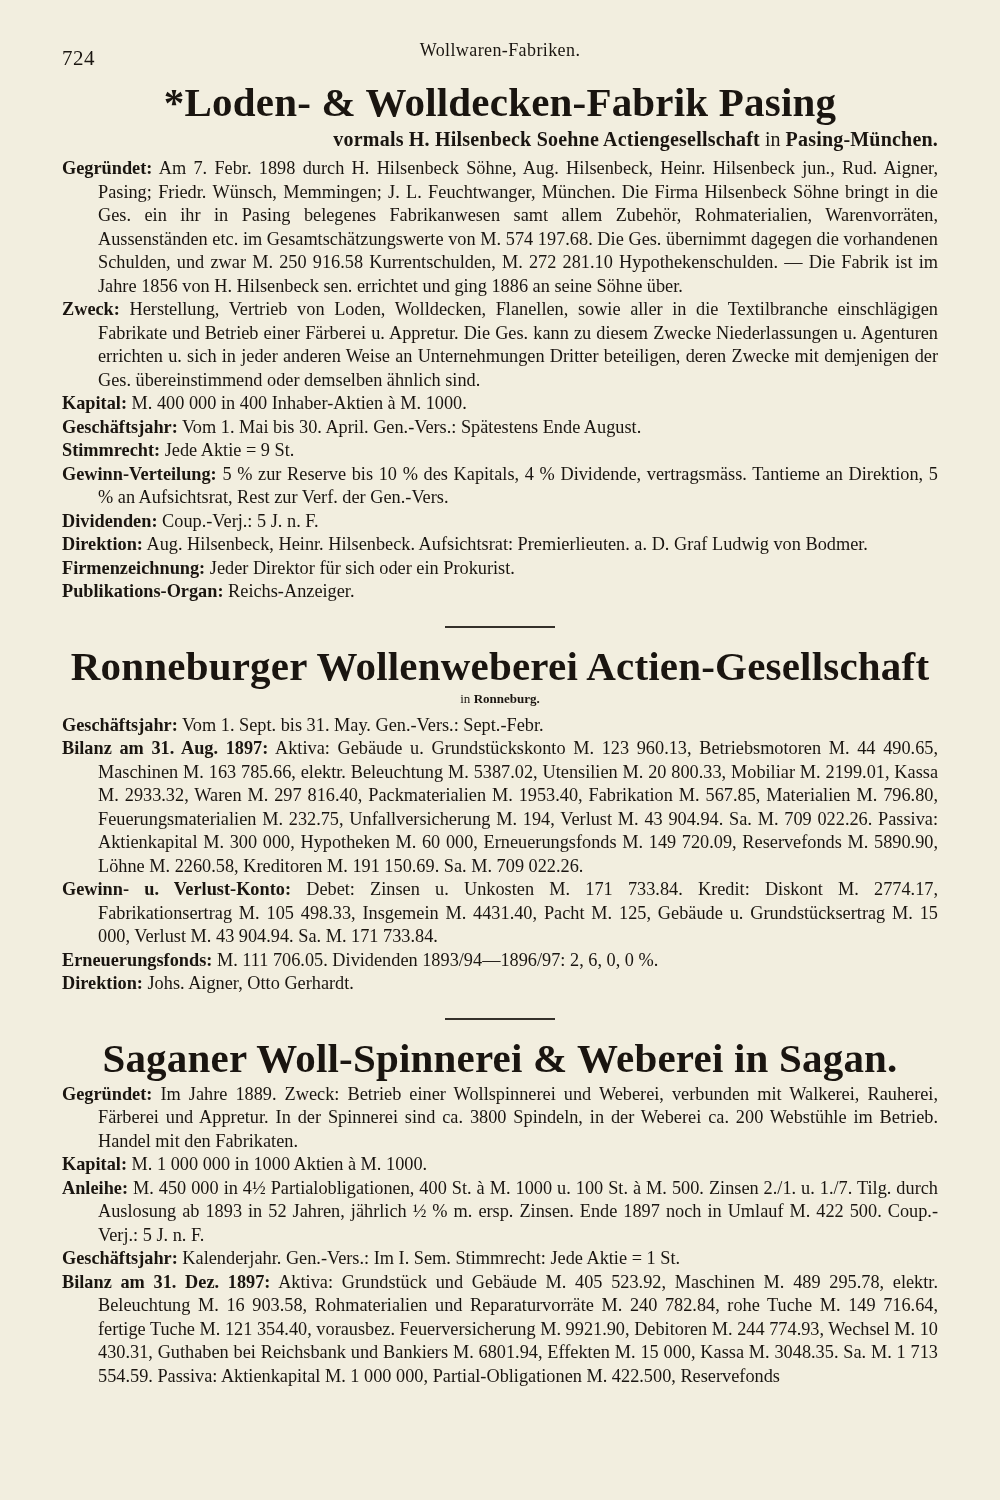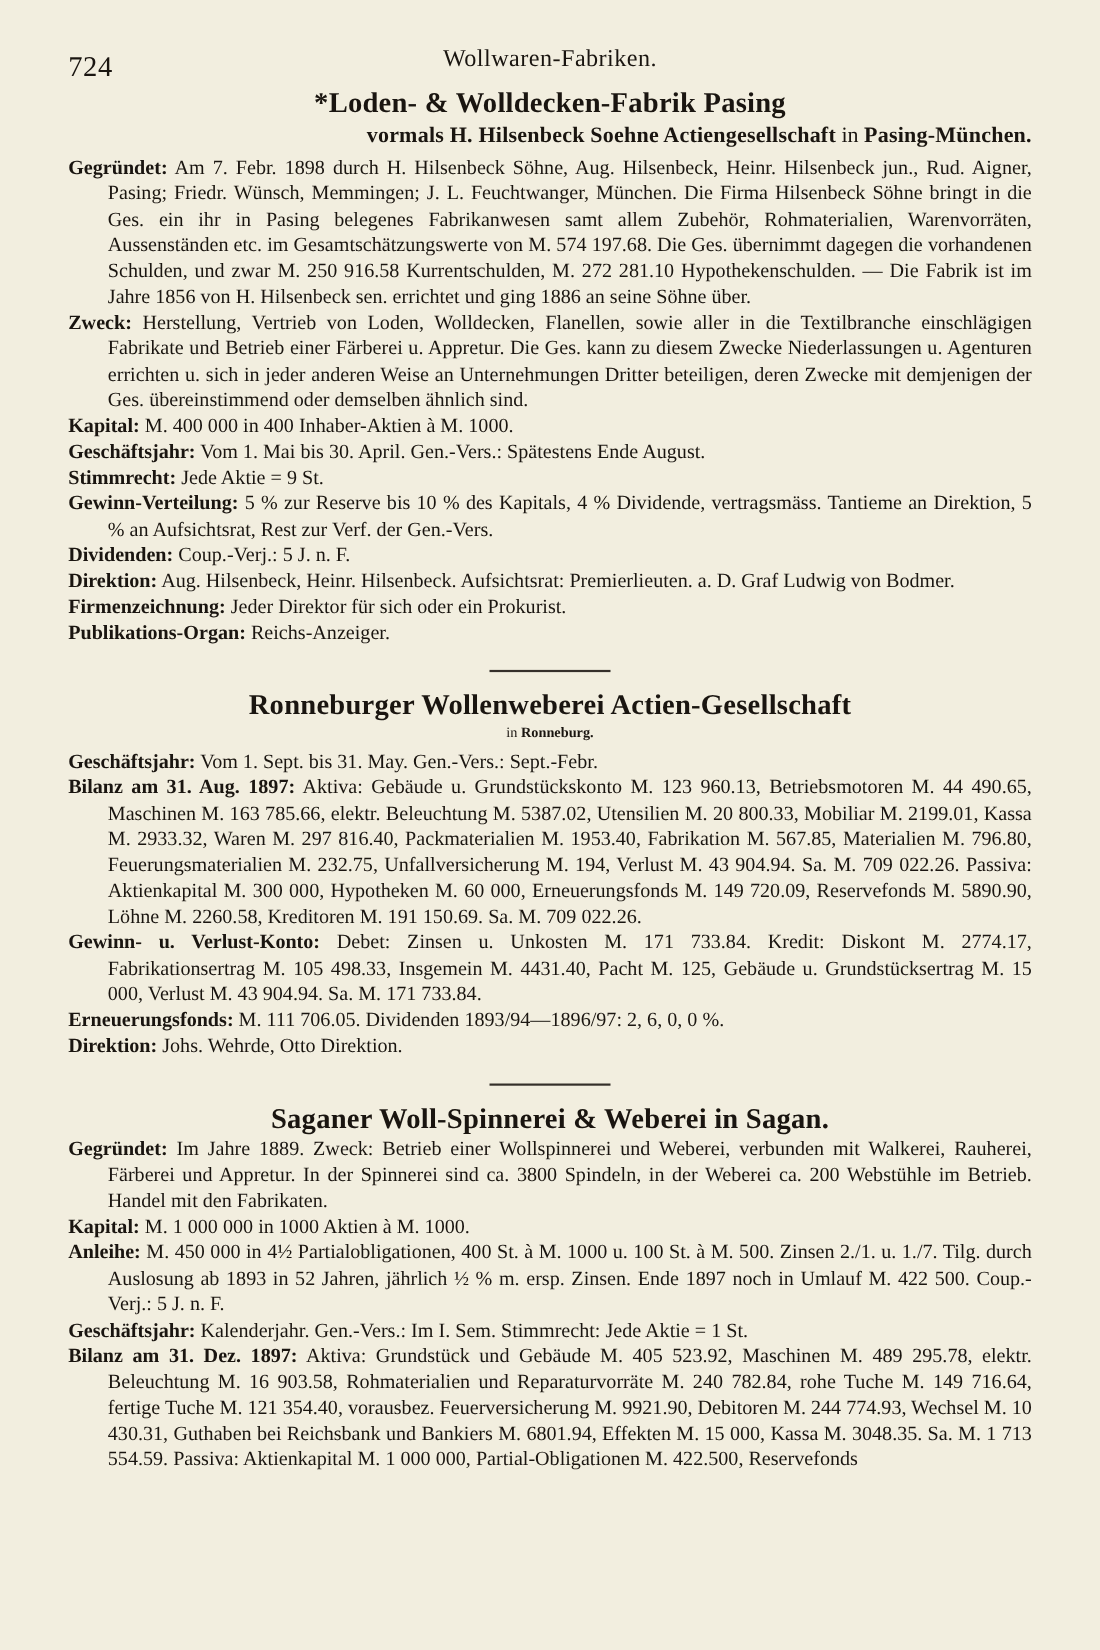--- a/index.html
+++ b/index.html
@@ -23,36 +23,36 @@
   }
   
   .running-head {
     position: relative;
     height: 34px;
   }
   .folio {
     position: absolute;
     left: 0;
     top: 6px;
-    font-size: 26px;
+    font-size: 21px;
     letter-spacing: 0.5px;
     text-align: right;
   }
   .head-title {
     text-align: center;
-    font-size: 22px;
+    font-size: 18px;
     letter-spacing: 0.4px;
   }
   
   .entry {
     margin-top: 6px;
   }
   .title-main {
     text-align: center;
-    font-size: 26px;
+    font-size: 41px;
     font-weight: bold;
     letter-spacing: 0.2px;
     line-height: 1.1;
     margin: 4px 0 2px 0;
   }
   .title-sub {
     text-align: right;
     font-size: 20px;
     line-height: 1.2;
     margin: 0 0 6px 0;
@@ -121,21 +121,21 @@
   <div class="rule"></div>
 
   <div class="entry">
     <div class="title-main">Ronneburger Wollenweberei Actien-Gesellschaft</div>
     <div class="title-center-line"><span>in </span><b>Ronneburg.</b></div>
 
     <div class="para"><b>Geschäftsjahr:</b><span> Vom 1. Sept. bis 31. May.  Gen.-Vers.: Sept.-Febr.</span></div>
     <div class="para"><b>Bilanz am 31. Aug. 1897:</b><span> Aktiva: Gebäude u. Grundstückskonto M. 123 960.13, Betriebsmotoren M. 44 490.65, Maschinen M. 163 785.66, elektr. Beleuchtung M. 5387.02, Utensilien M. 20 800.33, Mobiliar M. 2199.01, Kassa M. 2933.32, Waren M. 297 816.40, Packmaterialien M. 1953.40, Fabrikation M. 567.85, Materialien M. 796.80, Feuerungsmaterialien M. 232.75, Unfallversicherung M. 194, Verlust M. 43 904.94.  Sa. M. 709 022.26.  Passiva: Aktienkapital M. 300 000, Hypotheken M. 60 000, Erneuerungsfonds M. 149 720.09, Reservefonds M. 5890.90, Löhne M. 2260.58, Kreditoren M. 191 150.69.  Sa. M. 709 022.26.</span></div>
     <div class="para"><b>Gewinn- u. Verlust-Konto:</b><span> Debet: Zinsen u. Unkosten M. 171 733.84.  Kredit: Diskont M. 2774.17, Fabrikationsertrag M. 105 498.33, Insgemein M. 4431.40, Pacht M. 125, Gebäude u. Grundstücksertrag M. 15 000, Verlust M. 43 904.94.  Sa. M. 171 733.84.</span></div>
     <div class="para"><b>Erneuerungsfonds:</b><span> M. 111 706.05.  Dividenden 1893/94—1896/97: 2, 6, 0, 0 %.</span></div>
-    <div class="para"><b>Direktion:</b><span> Johs. Wehrde, Otto Direktion.</span></div>
+    <div class="para"><b>Direktion:</b><span> Johs. Aigner, Otto Gerhardt.</span></div>
   </div>
 
   <div class="rule"></div>
 
   <div class="entry">
     <div class="title-main">Saganer Woll-Spinnerei &amp; Weberei in Sagan.</div>
 
     <div class="para blk"><b>Gegründet:</b><span> Im Jahre 1889.  Zweck: Betrieb einer Wollspinnerei und Weberei, verbunden mit Walkerei, Rauherei, Färberei und Appretur.  In der Spinnerei sind ca. 3800 Spindeln, in der Weberei ca. 200 Webstühle im Betrieb.  Handel mit den Fabrikaten.</span></div>
     <div class="para"><b>Kapital:</b><span> M. 1 000 000 in 1000 Aktien à M. 1000.</span></div>
     <div class="para"><b>Anleihe:</b><span> M. 450 000 in 4½ Partialobligationen, 400 St. à M. 1000 u. 100 St. à M. 500. Zinsen 2./1. u. 1./7.  Tilg. durch Auslosung ab 1893 in 52 Jahren, jährlich ½ % m. ersp. Zinsen.  Ende 1897 noch in Umlauf M. 422 500.  Coup.-Verj.: 5 J. n. F.</span></div>

